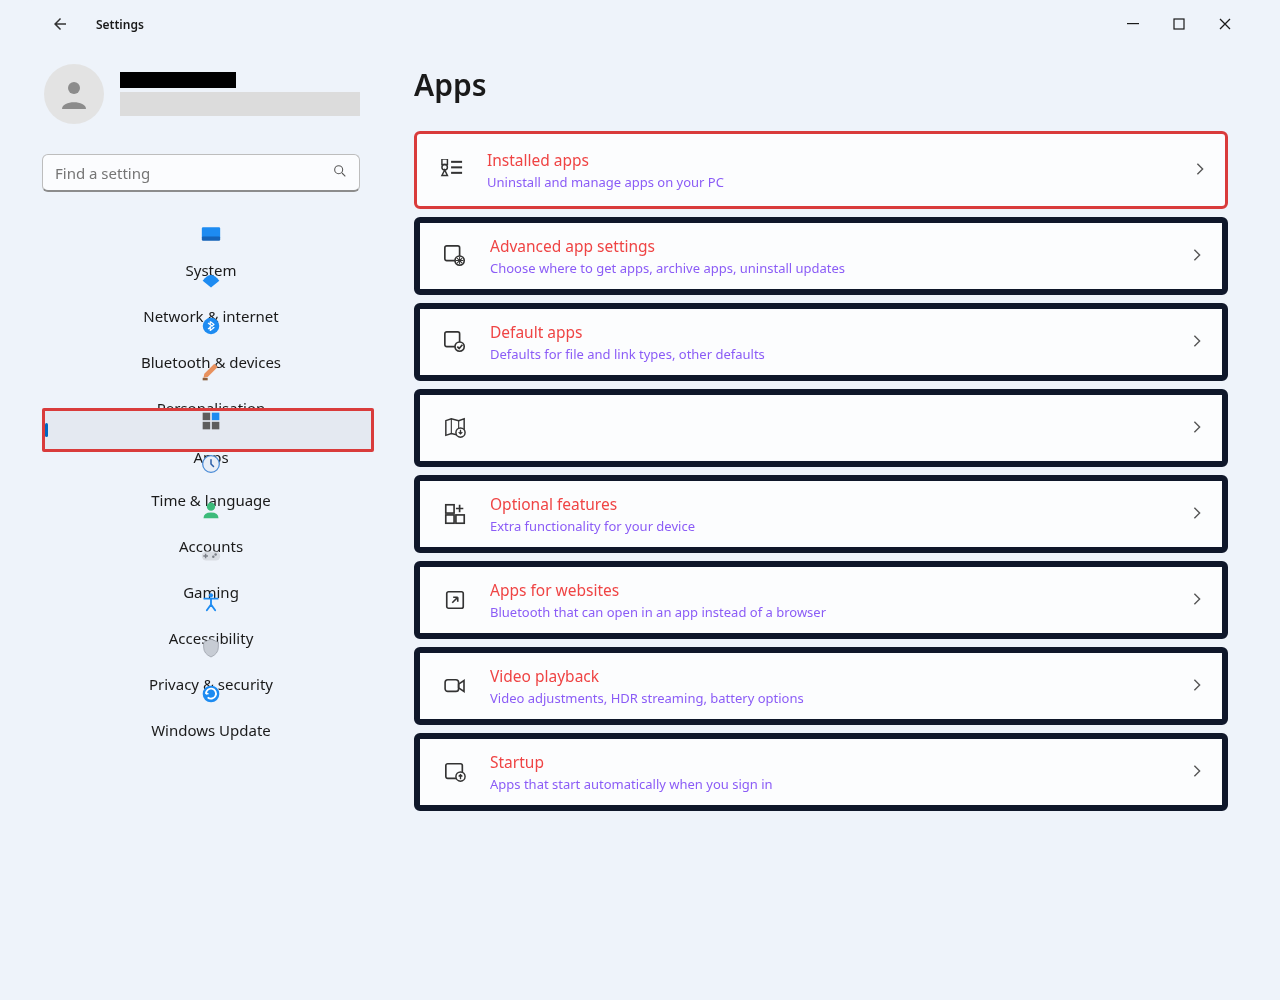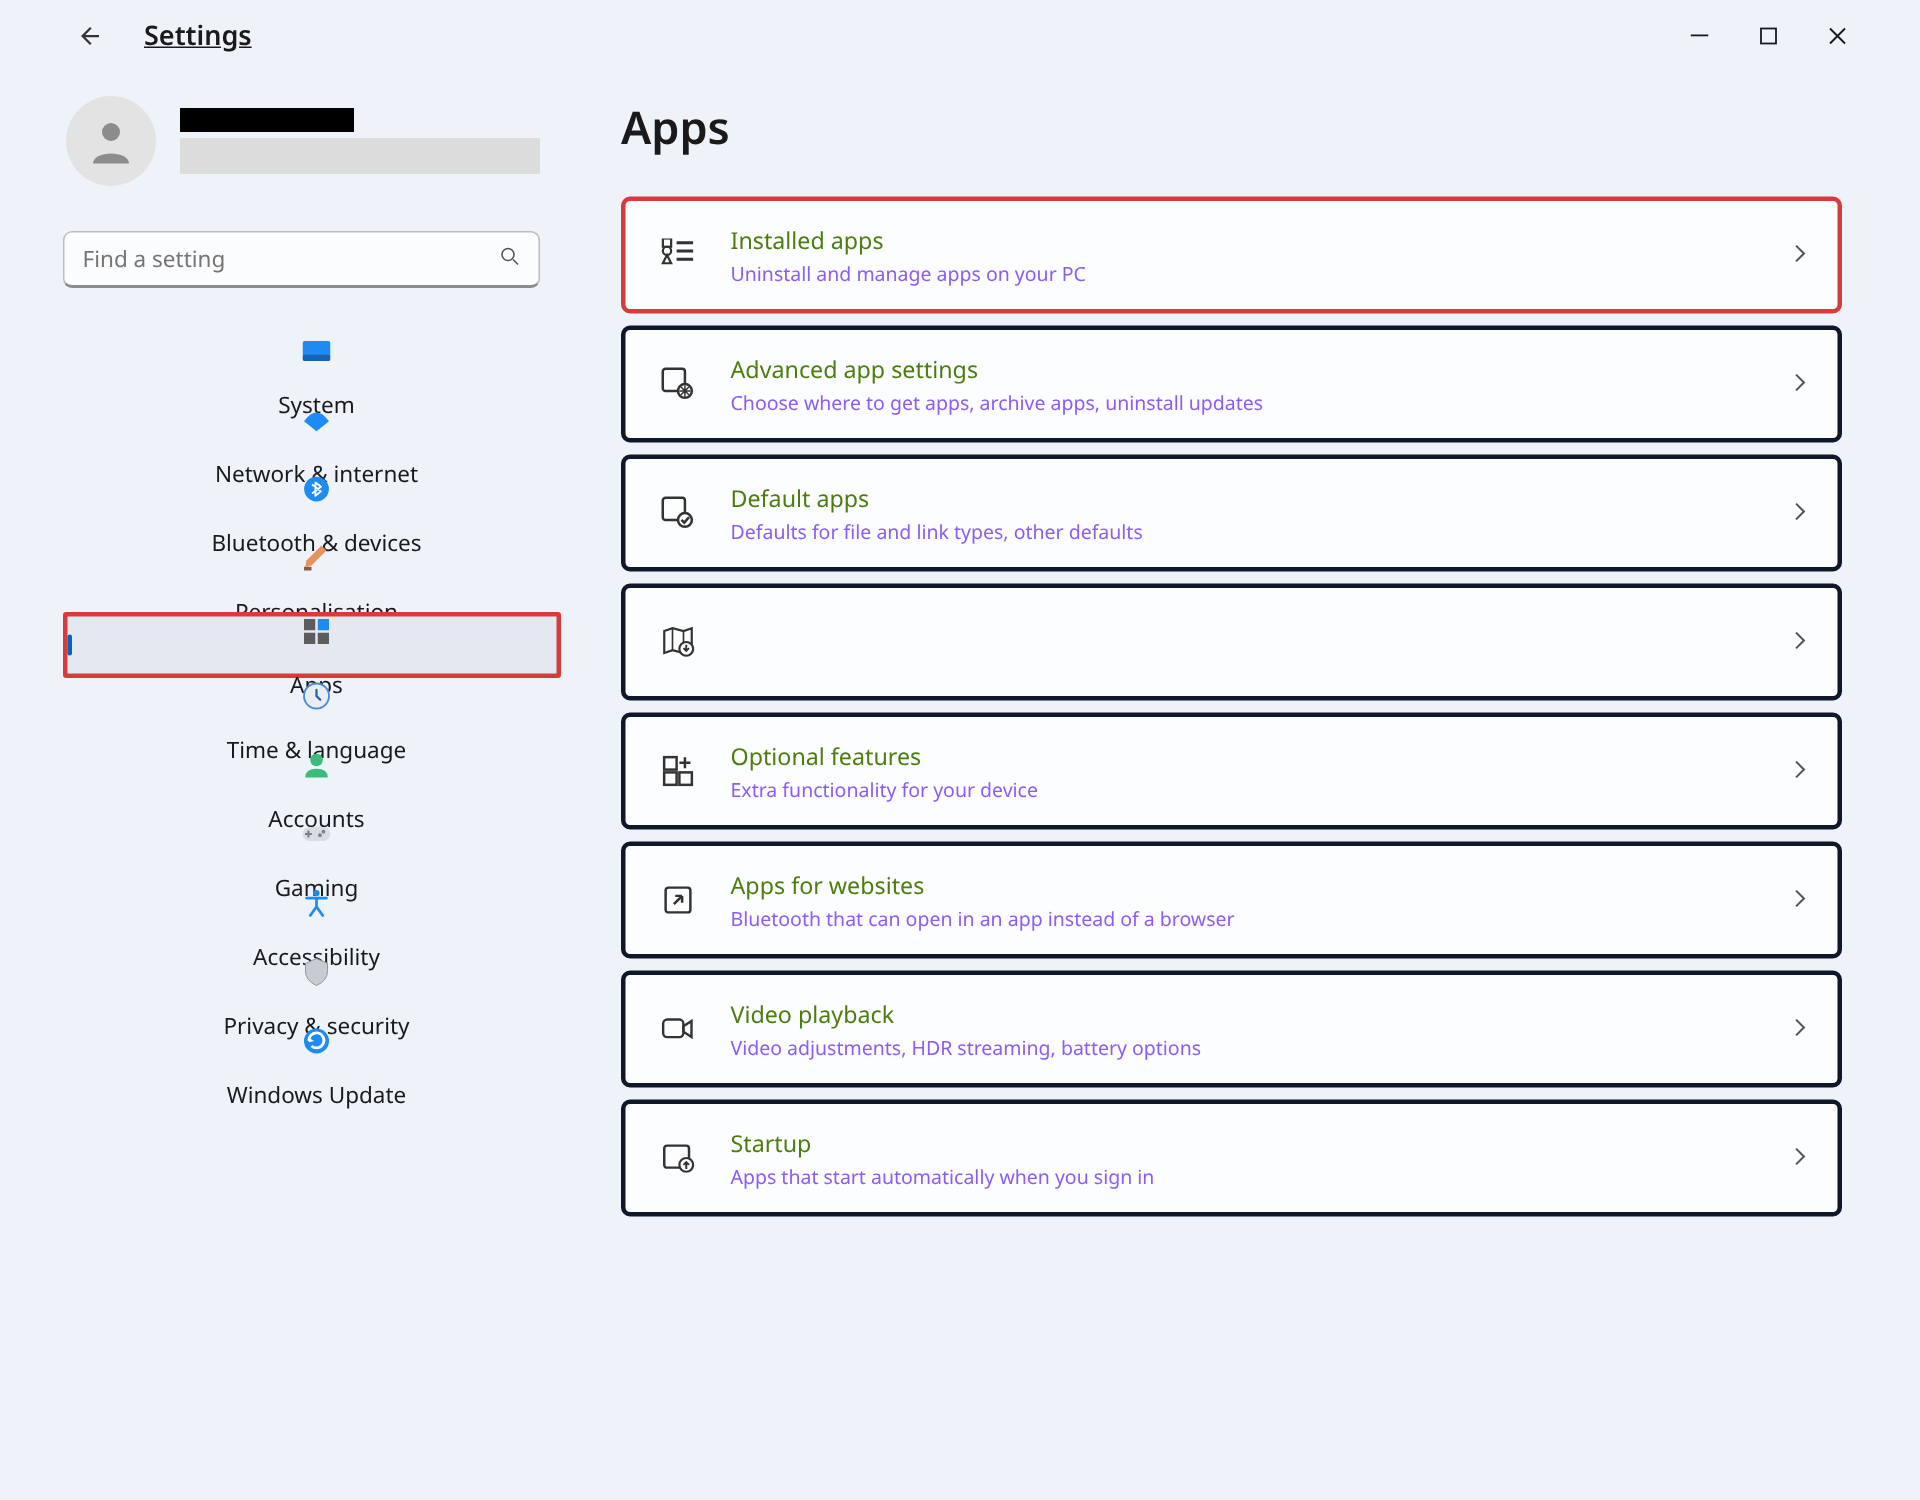--- a/index.html
+++ b/index.html
@@ -4,21 +4,21 @@
   <style>
     * { margin: 0; padding: 0; box-sizing: border-box; font-family: "Segoe UI", system-ui, sans-serif; }
     body { background: #eef3fa; width: 1280px; height: 1000px; overflow: hidden; color: #1a1a1a; }
 
     .window { width: 1232px; height: 962px; margin: 0 auto; background: #eef3fa; border-radius: 8px; position: relative; }
 
     
     .titlebar { height: 48px; display: flex; align-items: center; padding: 0 8px; }
     .titlebar-left { display: flex; align-items: center; gap: 24px; padding-left: 16px; }
     .back-btn { width: 24px; height: 24px; display: flex; align-items: center; justify-content: center; cursor: pointer; }
-    .title-text { font-size: 18px; font-weight: 600; text-decoration: underline; }
+    .title-text { font-size: 12px; font-weight: 600; }
     .win-controls { margin-left: auto; display: flex; }
     .win-btn { width: 46px; height: 32px; display: flex; align-items: center; justify-content: center; cursor: pointer; }
 
     .body-area { display: flex; width: 100%; height: calc(100% - 48px); }
 
     
     .sidebar { width: 360px; padding: 16px 10px 0 18px; }
     .profile { display: flex; align-items: center; gap: 16px; padding-left: 2px; }
     .avatar { width: 60px; height: 60px; border-radius: 50%; background: #e3e3e3; display: flex; align-items: center; justify-content: center; }
     .avatar svg { width: 36px; height: 36px; }
@@ -35,25 +35,25 @@
     .nav-item.selected { background: #e4e9f1; border: 3px solid #d93b3b; border-radius: 2px; }
     .nav-item.selected::before { content: ""; position: absolute; left: 0px; top: 12px; bottom: 12px; width: 3px; background: #0067c0; border-radius: 2px; }
     .nav-icon { width: 20px; height: 20px; display: flex; align-items: center; justify-content: center; flex-shrink: 0; }
     .nav-label { font-size: 15px; }
 
     
     .content { flex: 1; padding: 16px 28px 0 30px; }
     .page-title { font-size: 30px; font-weight: 600; margin-bottom: 26px; }
 
     .cards { display: flex; flex-direction: column; gap: 8px; }
-    .card { background: #fcfdfe; border: 3px solid #0f172a; border-radius: 6px; display: flex; align-items: center; padding: 16px 20px 16px 22px; cursor: pointer; height: 78px; }
+    .card { background: #fcfdfe; border: 6px solid #0f172a; border-radius: 6px; display: flex; align-items: center; padding: 16px 20px 16px 22px; cursor: pointer; height: 78px; }
     .card.highlight { border: 3px solid #d93b3b; }
     .card-icon { width: 26px; height: 26px; margin-right: 22px; display: flex; align-items: center; justify-content: center; flex-shrink: 0; }
     .card-text { display: flex; flex-direction: column; gap: 2px; }
-    .card-title { font-size: 15.5px; font-weight: 400; color: #4d7c0f; }
+    .card-title { font-size: 15.5px; font-weight: 400; color: #ef4444; }
     .card-desc { font-size: 13px; color: #8b5cf6; }
     .chevron { margin-left: auto; }
   </style>
 </head>
 <body>
 
 <div class="window">
 
   <div class="titlebar">
     <div class="titlebar-left">

